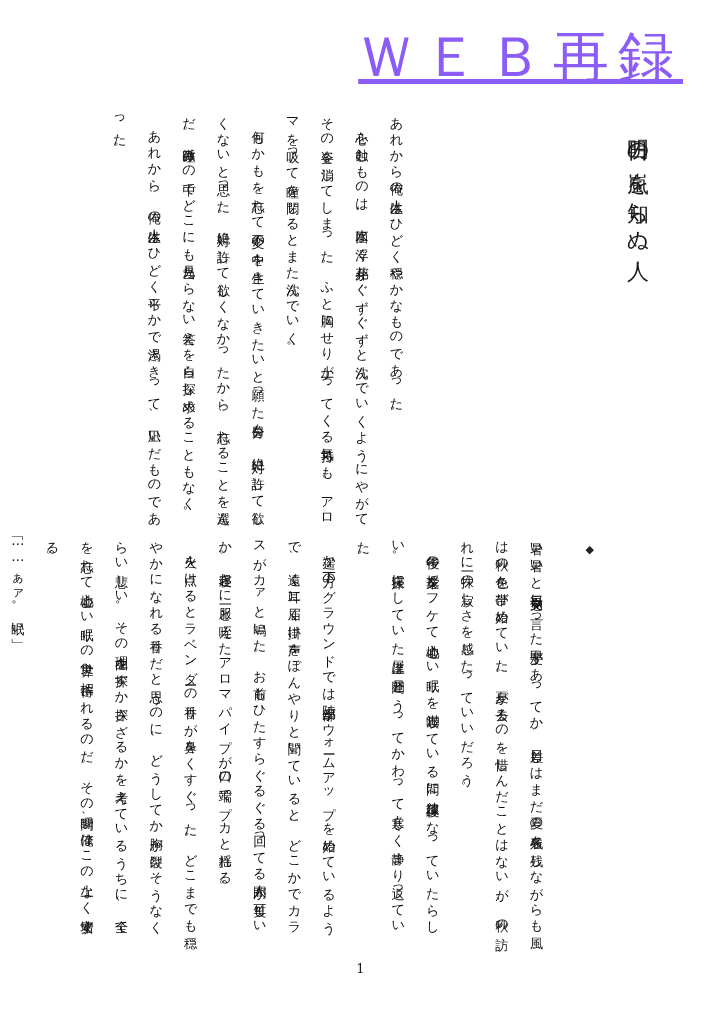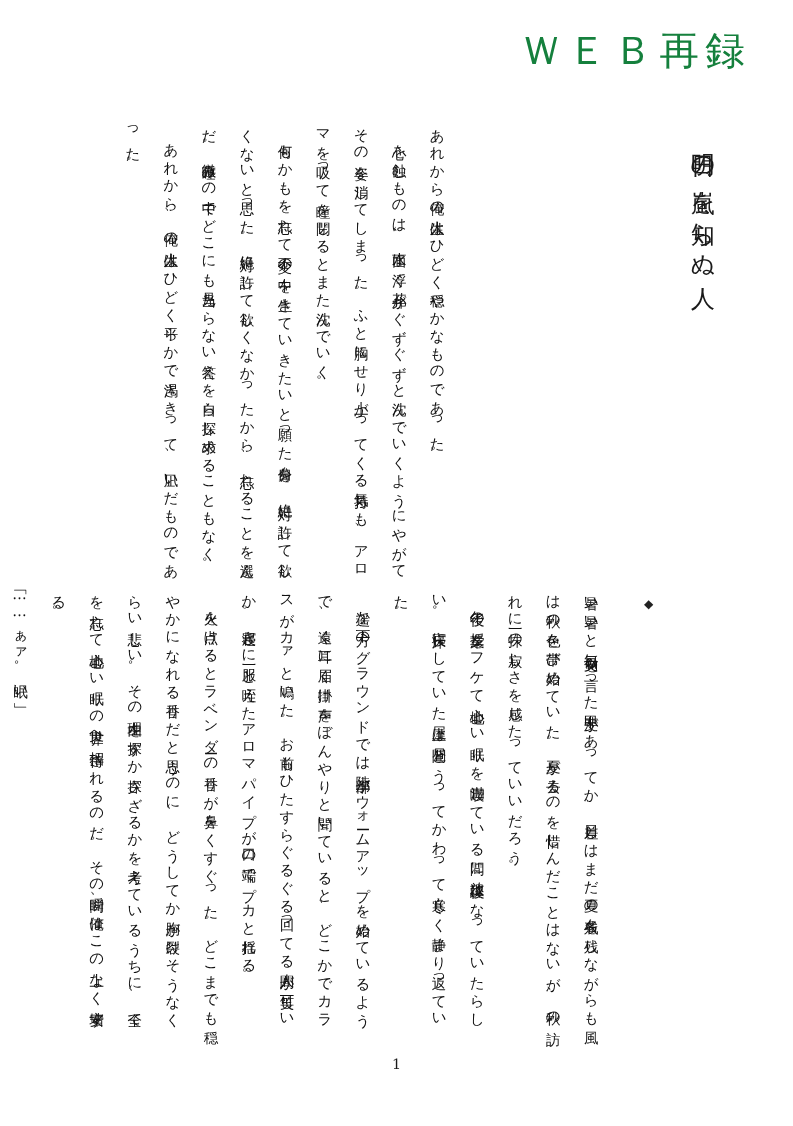--- a/index.html
+++ b/index.html
@@ -24,26 +24,27 @@
   
   .title-block {
     position: absolute;
     top: 28px;
     right: 38px;
     width: 400px;
     text-align: right;
   }
   .main-title {
     font-family: "DejaVu Serif", "Liberation Serif", serif;
-    font-size: 36px;
+    font-size: 56px;
     line-height: 1.05;
-    color: #15803d;
+    color: #8b5cf6;
     letter-spacing: 0.16em;
     white-space: nowrap;
     font-weight: 400;
+    text-decoration: underline;
   }
 
   
   .subtitle {
     position: absolute;
     top: 122px;
     right: 68px;
     writing-mode: vertical-rl;
     -webkit-writing-mode: vertical-rl;
     text-orientation: upright;

